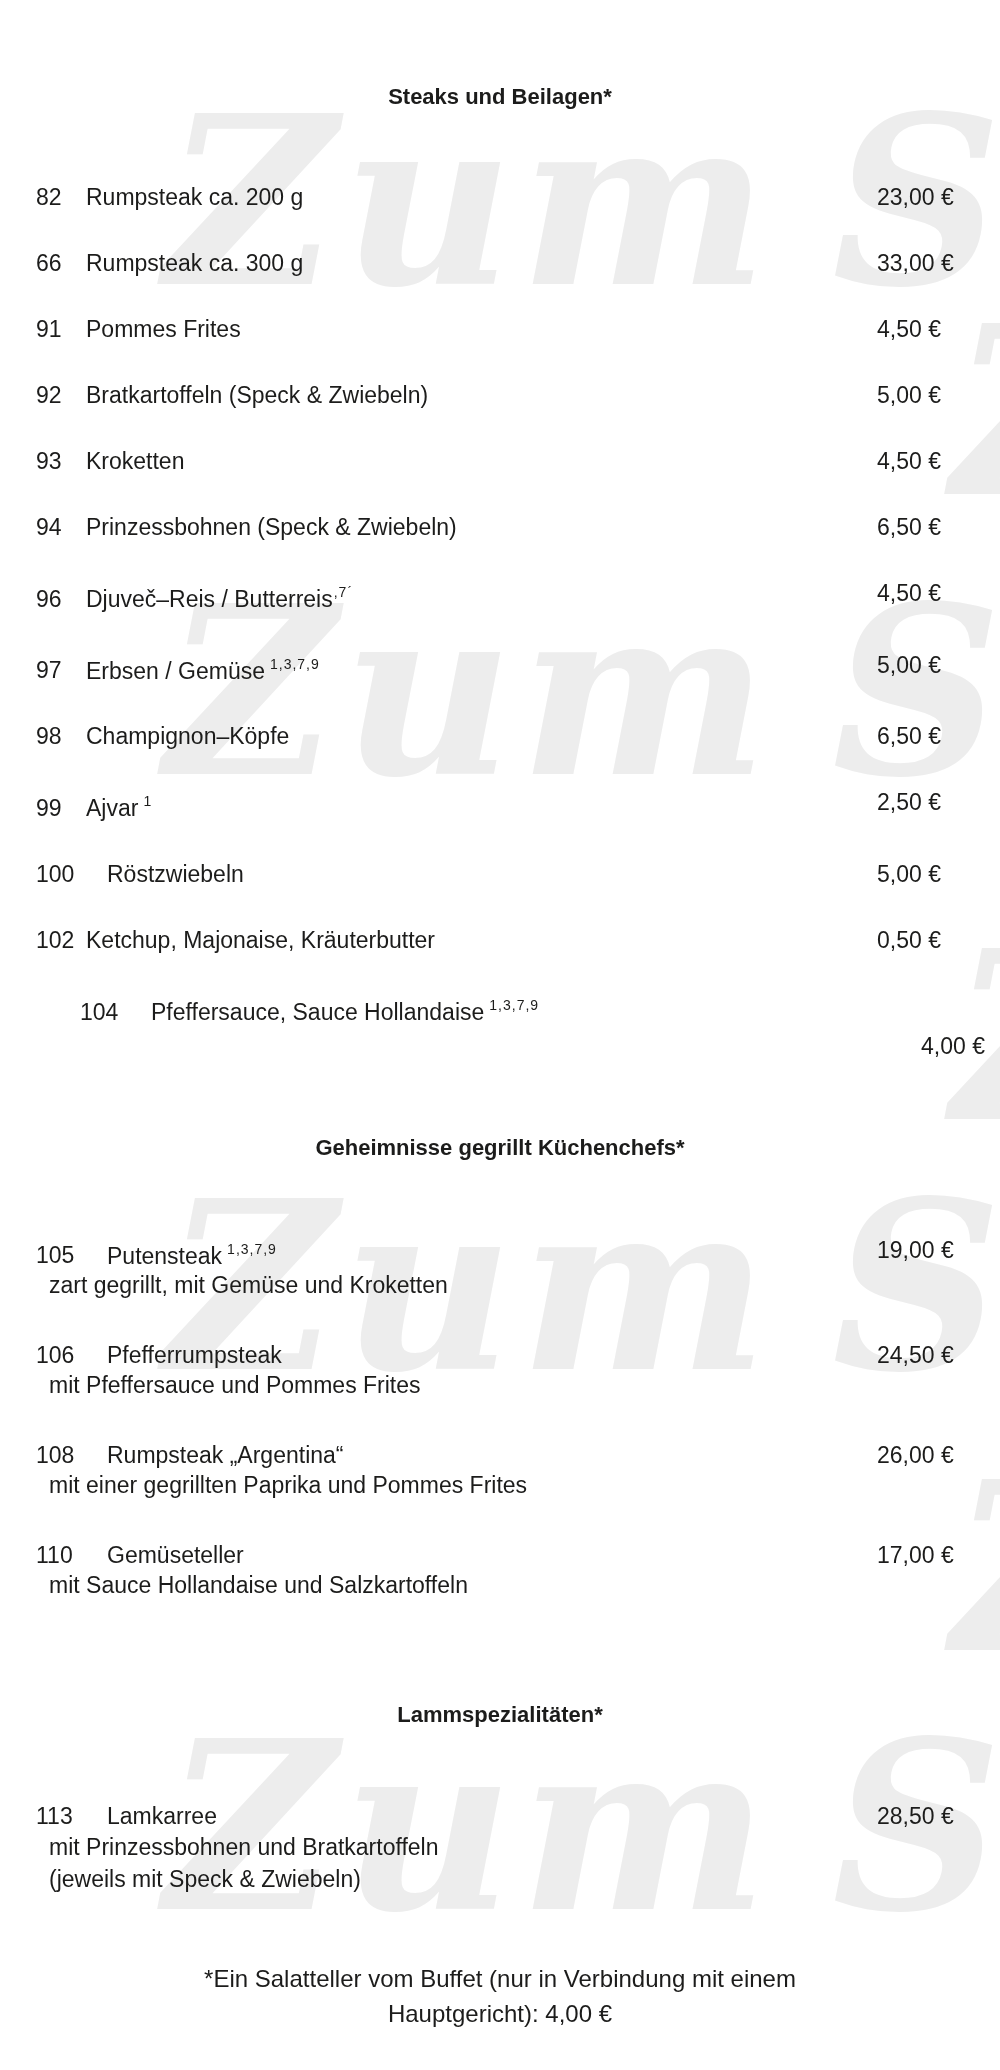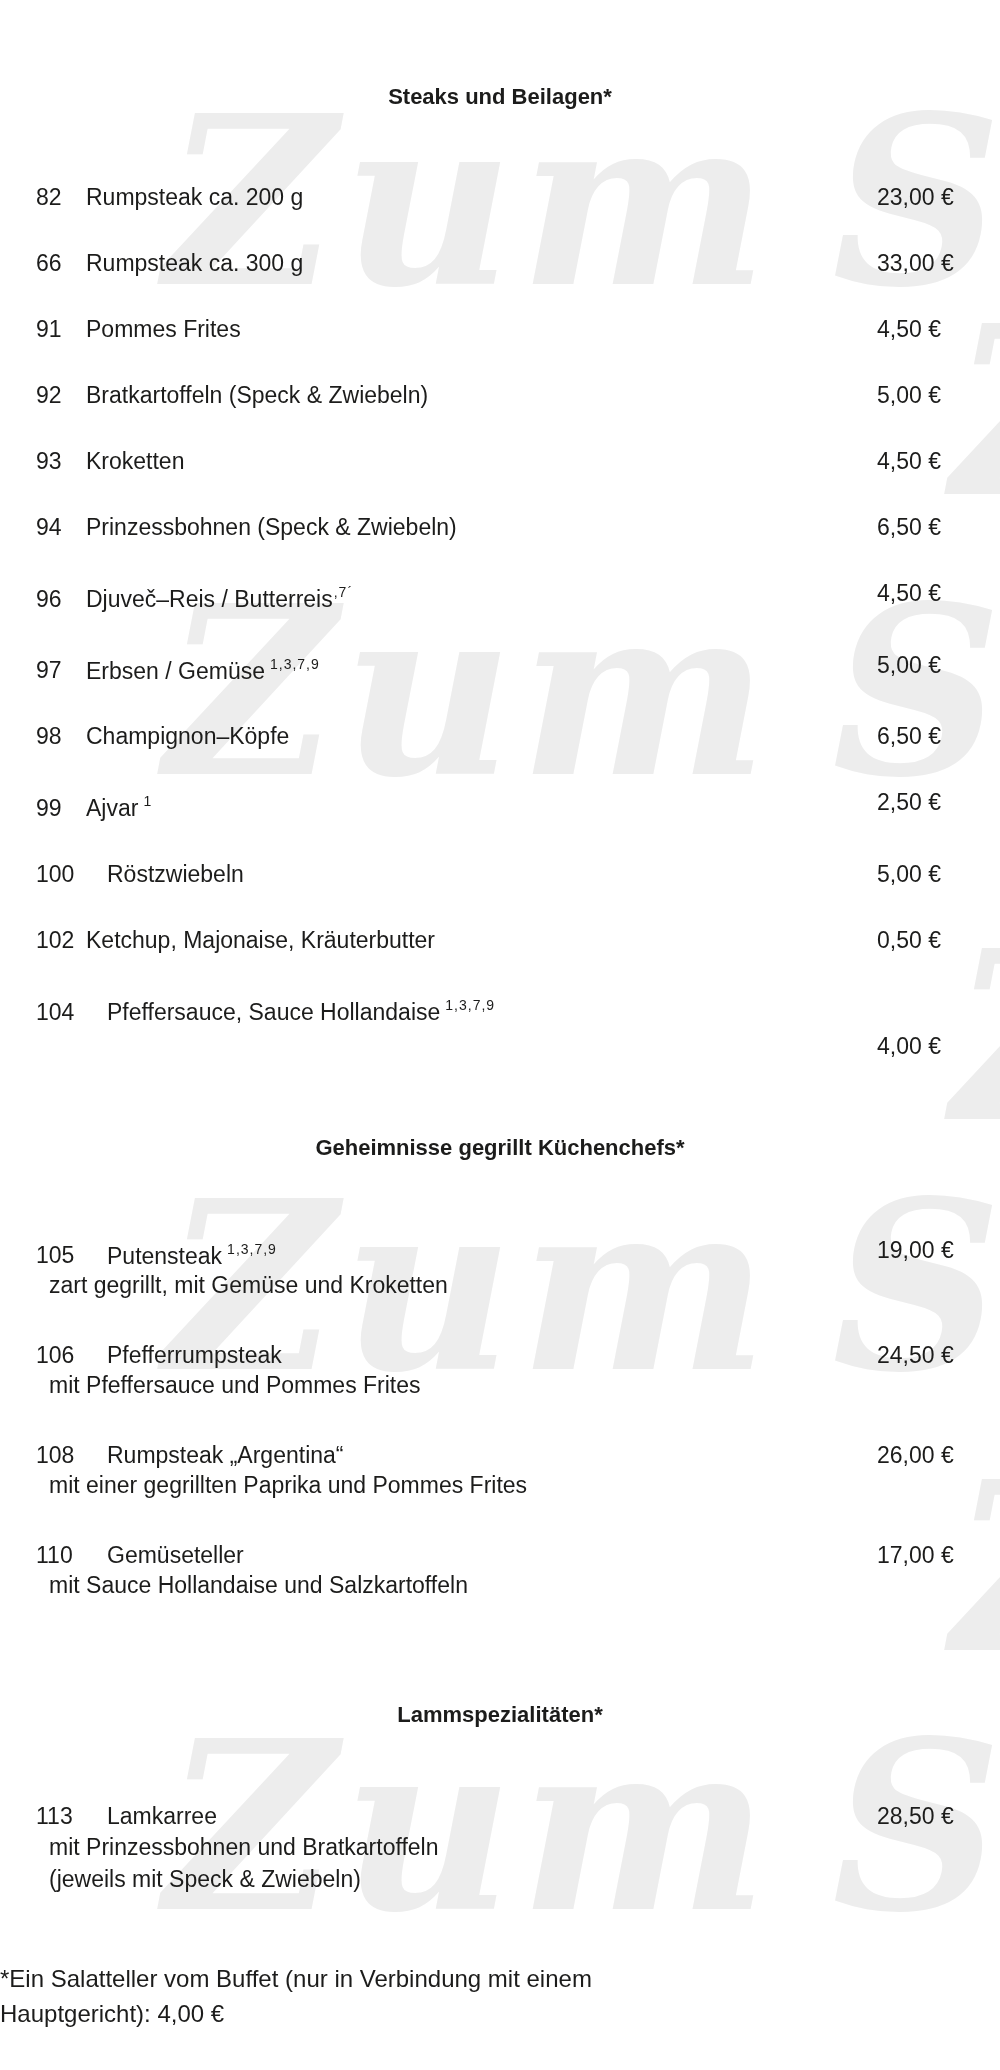--- a/index.html
+++ b/index.html
@@ -15,32 +15,32 @@
   
   .content{position:relative;z-index:1;padding-top:82px;}
   .sec-title{text-align:center;font-weight:bold;font-size:22px;line-height:30px;}
   .t2{margin-top:72px;}
   .t3{margin-top:100px;}
   .list1{margin-top:70px;}
   .list2{margin-top:72px;}
   .list3{margin-top:71px;}
   .row{font-size:23px;}
   .s1 .row{margin-bottom:36px;}
-  .s1 .row.last{margin-bottom:16px;}
+  .s1 .row.last{margin-bottom:16px;padding-left:44px;}
   .s2 .row{margin-bottom:40px;}
   .line{position:relative;line-height:30px;padding-left:36px;}
   .num{display:inline-block;width:50px;}
   .num.n3{width:71px;}
   .price{position:absolute;left:877px;top:0;}
   .price-line{position:relative;font-size:23px;line-height:30px;margin-top:4px;height:30px;}
   .desc{line-height:30px;padding-left:49px;}
   .s3 .desc{line-height:32px;}
   sup{font-size:14px;position:relative;top:-1px;vertical-align:super;margin-left:5px;letter-spacing:1px;}
   sup.tight{margin-left:1px;}
-  .footer{margin-top:66px;font-size:24px;line-height:35px;}
+  .footer{margin-top:66px;text-align:center;font-size:24px;line-height:35px;}
 </style>
 </head>
 <body>
 
 <div class="page">
 
   <div class="wm" style="top:84px;color:#ededed;"><span>Zum</span><span class="sch">Sch</span></div>
   <div class="wm" style="top:574px;color:#ededed;"><span>Zum</span><span class="sch">Sch</span></div>
   <div class="wm" style="top:1169px;color:#ededed;"><span>Zum</span><span class="sch">Sch</span></div>
   <div class="wm" style="top:1709px;color:#ededed;"><span>Zum</span><span class="sch">Sch</span></div>

